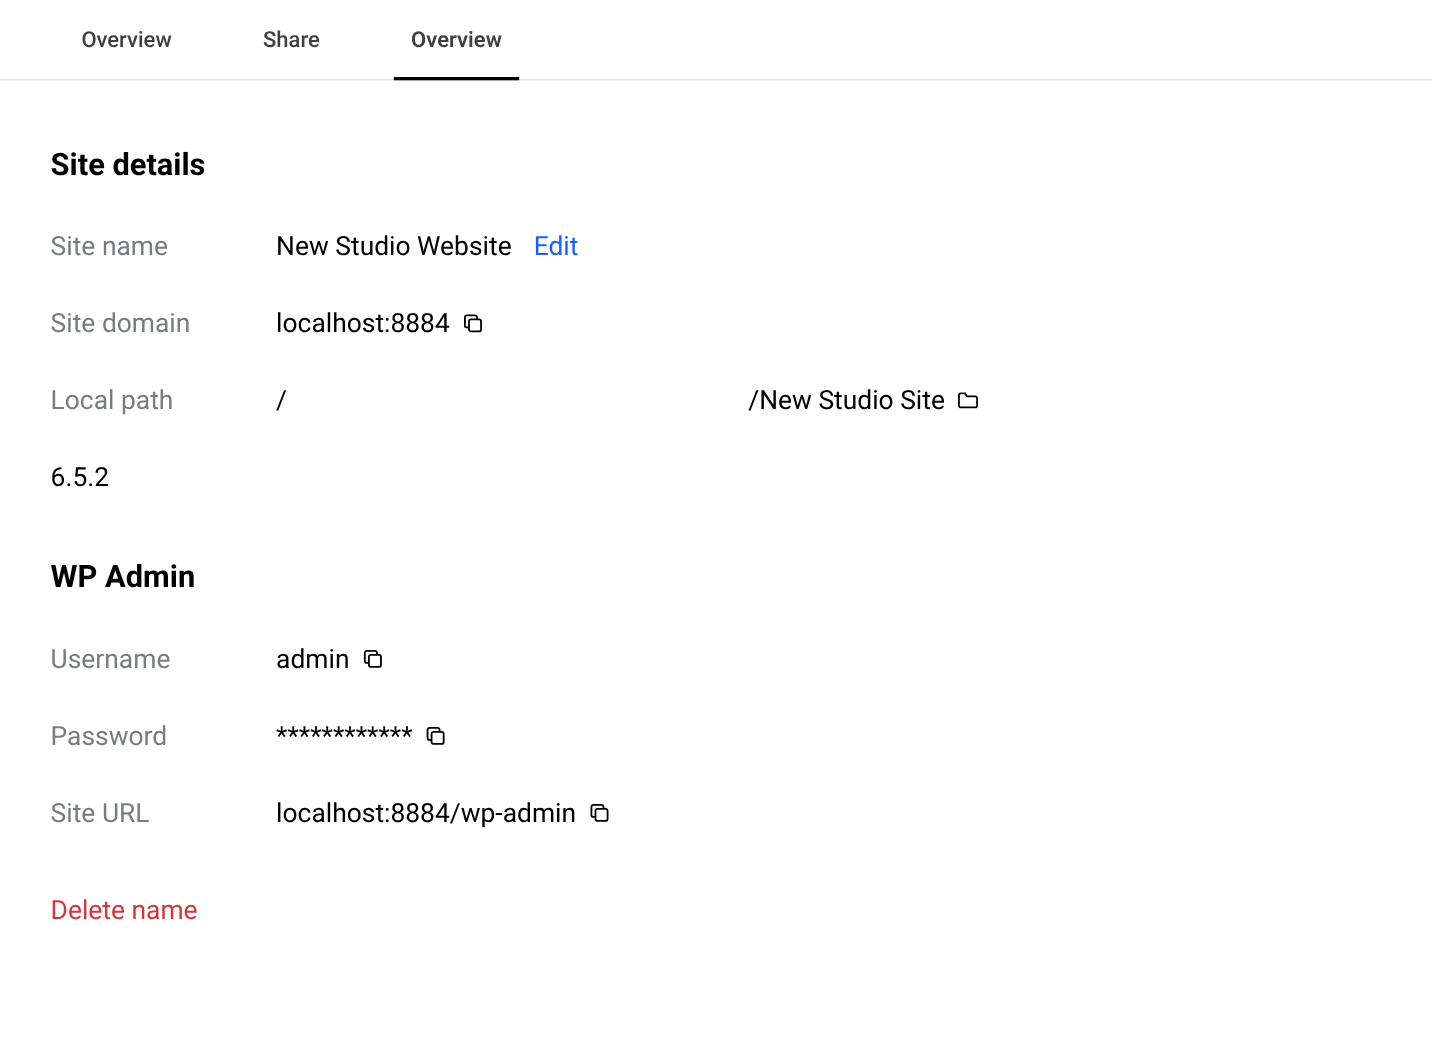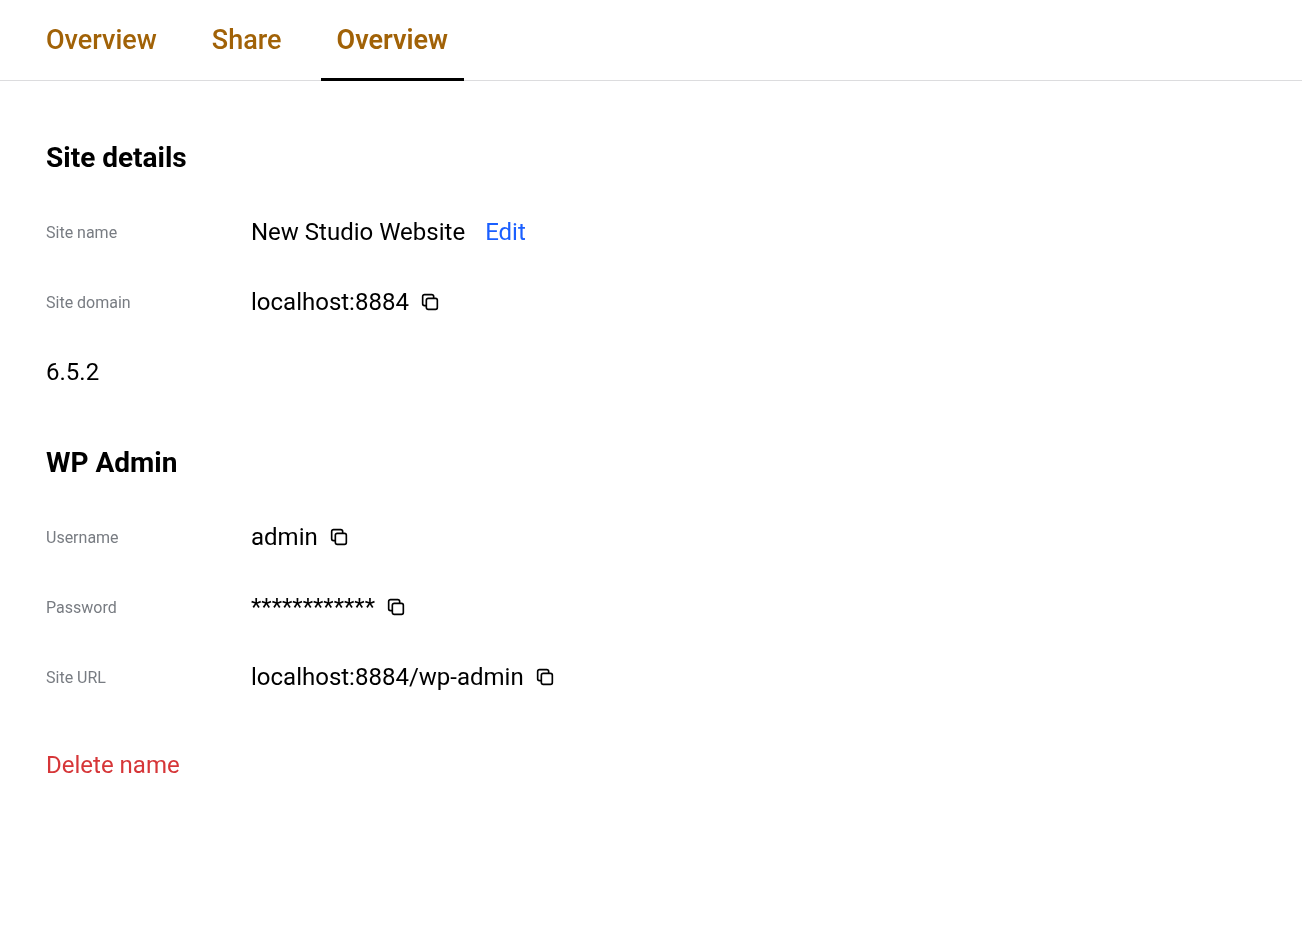--- a/index.html
+++ b/index.html
@@ -14,25 +14,26 @@
       font-size: 24px;
     }
     .tabs {
       display: flex;
       gap: 55px;
       padding: 0 46px;
       border-bottom: 1px solid #dcdcde;
     }
     .tab {
       padding: 24px 0 24px 0;
-      font-size: 27px;
+      font-size: 20px;
       font-weight: 500;
-      color: #a16207;
+      color: #404040;
       cursor: pointer;
       position: relative;
+      margin-left: 28px;
     }
     .tab.active {
       font-weight: 600;
     }
     .tab.active::after {
       content: "";
       position: absolute;
       left: -16px;
       right: -16px;
       bottom: -1px;
@@ -55,21 +56,21 @@
       align-items: center;
       margin-bottom: 42px;
     }
     .row:last-child {
       margin-bottom: 0;
     }
     .label {
       width: 205px;
       flex-shrink: 0;
       color: #787c82;
-      font-size: 16px;
+      font-size: 24px;
       font-weight: 400;
     }
     .value {
       color: #000;
       font-size: 24px;
       font-weight: 400;
       display: flex;
     }
     .value-text {
       white-space: nowrap;
@@ -142,20 +143,34 @@
         <span class="value-text">localhost:8884</span>
         <span class="icon-copy">
           <svg viewBox="0 0 24 24" fill="none" stroke="#000" stroke-width="1.8">
             <rect x="8" y="8" width="12" height="12" rx="2"></rect>
             <path d="M16 8V6a2 2 0 0 0-2-2H6a2 2 0 0 0-2 2v8a2 2 0 0 0 2 2h2"></path>
           </svg>
         </span>
       </div>
     </div>
 
+    <div class="row path-row">
+      <div class="label">Local path</div>
+      <div class="value path-container">
+        <span class="value-text path-left">/</span>
+        <span class="path-right">
+          <span class="value-text">/New Studio Site</span>
+          <span class="icon-folder">
+            <svg viewBox="0 0 24 24" fill="none" stroke="#000" stroke-width="1.8">
+              <path d="M3 7a2 2 0 0 1 2-2h4l2 3h8a2 2 0 0 1 2 2v7a2 2 0 0 1-2 2H5a2 2 0 0 1-2-2V7z"></path>
+            </svg>
+          </span>
+        </span>
+      </div>
+    </div>
 
     <div class="row">
       <div class="value">
         <span class="value-text">6.5.2</span>
       </div>
     </div>
   </div>
 
   <div class="section">
     <div class="section-title">WP Admin</div>

